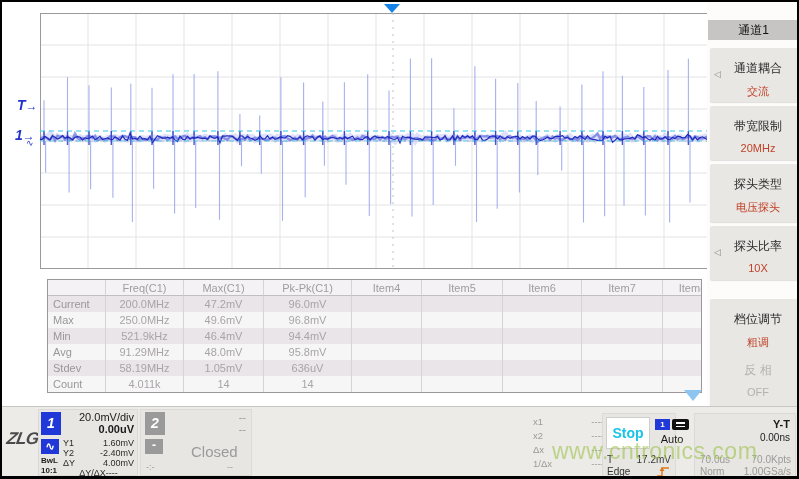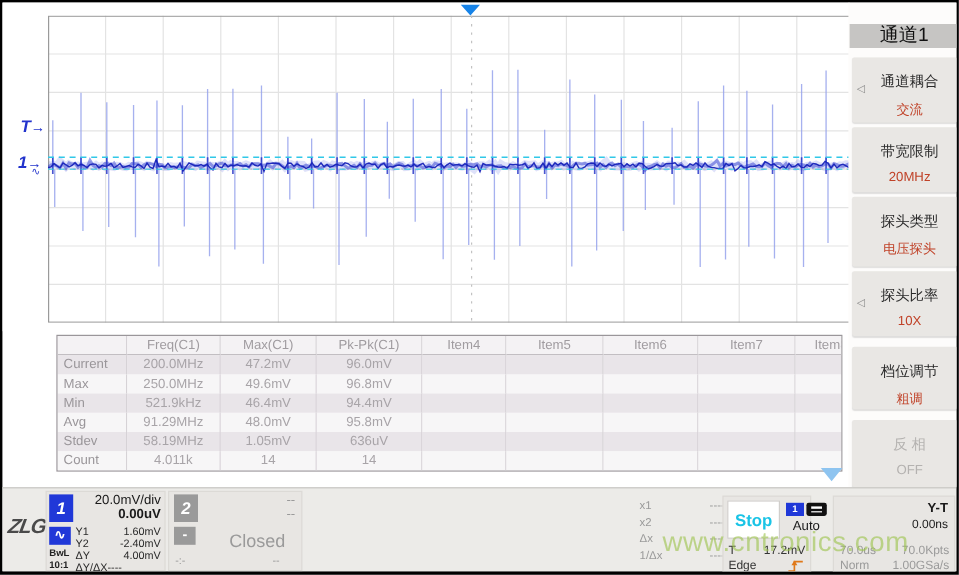--- a/index.html
+++ b/index.html
@@ -25,21 +25,21 @@
   .mhead { color:#a09ca0; border-bottom:1px solid #c2bec2; background:#f4f2f4; }
   .mlabel { text-align:left; padding-left:5px; color:#9a969a; }
   .row-odd  { background:#e9e5e9; }
   .row-even { background:#f7f6f7; }
   .scroll-down-arrow { position:absolute; left:682px; top:388px; width:0; height:0;
      border-left:9px solid transparent; border-right:9px solid transparent; border-top:11px solid #8ec4f0; }
 
   
   .sidebar { position:absolute; left:705px; top:0; width:92px; height:404px; background:#fdfcfb; }
   .sb-title { position:absolute; left:1px; top:18px; width:91px; height:20px; background:#c6c5c3;
-     color:#111; font-size:16px; text-align:center; line-height:20px; }
+     color:#111; font-size:12px; text-align:center; line-height:20px; }
   .sb-card { position:absolute; left:3px; width:88px; background:#e9e7e4; border-radius:2px;
      box-shadow:0 1px 1px rgba(0,0,0,0.12); }
   .sb-label { margin-top:12px; text-align:center; font-size:12px; color:#2a2a2a; padding-left:8px; }
   .sb-value { margin-top:7px; text-align:center; font-size:11px; color:#c04228; padding-left:8px; }
   .sb-card.disabled .sb-label, .sb-card.disabled .sb-value { color:#b4b2b0; }
   .sb-arrow { position:absolute; left:4px; top:50%; margin-top:-6px; font-size:9px; color:#8a8a8a; }
 
   
   .statusbar { position:absolute; left:0; top:404px; width:795px; height:72px;
      background:#ecebe8; border-top:1px solid #c8c6c2; }
@@ -168,21 +168,21 @@
         </div>
         <div class="sb-card" style="top: 162px; height: 58px;">
           <div class="sb-label">探头类型</div>
           <div class="sb-value">电压探头</div>
         </div>
         <div class="sb-card" style="top: 224px; height: 54px;">
           <span class="sb-arrow">◁</span>
           <div class="sb-label">探头比率</div>
           <div class="sb-value">10X</div>
         </div>
-        <div class="sb-card" style="top: 287px; height: 52px; font-family: Liberation Serif, serif;">
+        <div class="sb-card" style="top: 297px; height: 52px;">
           <div class="sb-label">档位调节</div>
           <div class="sb-value">粗调</div>
         </div>
         <div class="sb-card disabled" style="top: 348px; height: 56px;">
           <div class="sb-label">反 相</div>
           <div class="sb-value">OFF</div>
         </div>
       </div>
   </div>
 
@@ -202,21 +202,21 @@
             <span>1.60mV</span>
           </div>
           <div style="display: flex; justify-content: space-between; font-size: 9px; line-height: 10px; color: rgb(42, 42, 42);">
             <span>Y2</span>
             <span>-2.40mV</span>
           </div>
           <div style="display: flex; justify-content: space-between; font-size: 9px; line-height: 10px; color: rgb(42, 42, 42);">
             <span>ΔY</span>
             <span>4.00mV</span>
           </div>
-          <div style="display: flex; justify-content: flex-start; font-size: 9px; line-height: 10px; color: rgb(42, 42, 42);">
+          <div style="display: flex; justify-content: center; font-size: 9px; line-height: 10px; color: rgb(42, 42, 42);">
             <span>ΔY/ΔX</span>
             <span>----</span>
           </div>
         </div>
     </div>
 
     <div class="blk" style="left:138px; top:2px; width:112px; height:67px;">
       <div class="badge b-gray" style="position:absolute; left:4px; top:2px; width:20px; height:23px; font-size:14px; line-height:23px;">2</div>
       <div class="rtxt" style="position:absolute; right:5px; top:1px; font-size:11px; color:#9a9a9a;">--</div>
       <div class="rtxt" style="position:absolute; right:5px; top:13px; font-size:11px; color:#9a9a9a;">--</div>

